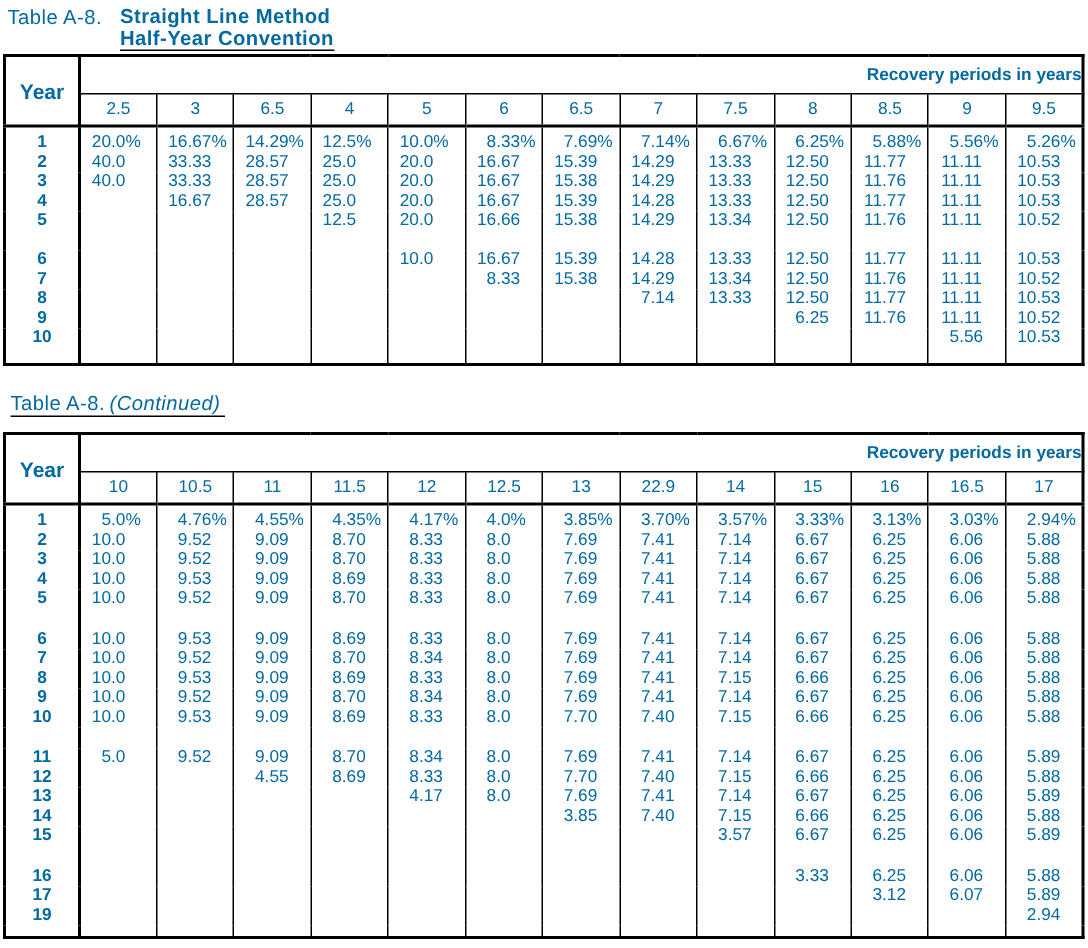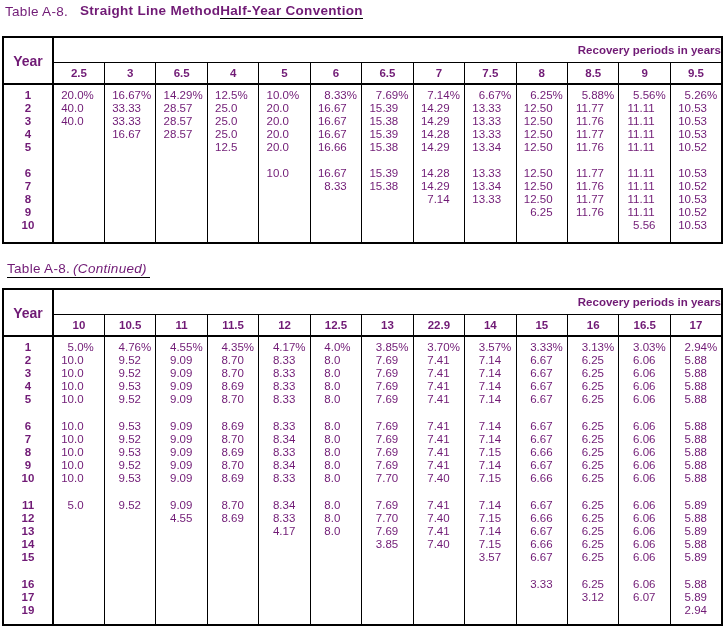--- a/index.html
+++ b/index.html
@@ -1,27 +1,27 @@
 <!DOCTYPE html>
 <html><head>
 <meta charset="utf-8">
 <style>
   * { box-sizing: border-box; }
   html, body { margin: 0; padding: 0; background: #ffffff; }
   .sheet {
     position: relative;
     width: 725px; height: 632px;
-    background: #ffffff; color: #701a75;
+    background: #ffffff; color: #0369a1;
     font-family: "Liberation Sans", sans-serif;
     overflow: hidden;
   }
   
   .title1 { position: absolute; left: 5px; top: 3px; font-size: 13.5px; }
   .title1 .t-label { position: absolute; left: 0; top: 1px; white-space: nowrap; letter-spacing: 0.3px; }
-  .title1 .t-head { position: absolute; left: 75px; top: 0; display: flex; flex-direction: row; align-items: flex-start; }
+  .title1 .t-head { position: absolute; left: 75px; top: 0; display: flex; flex-direction: column; align-items: flex-start; }
   .t-line { display: inline-block; font-weight: bold; white-space: nowrap; line-height: 15px; letter-spacing: 0.3px; }
   .t-line.underlined { border-bottom: 1.4px solid #000; padding-bottom: 0px; }
   .title2 {
     position: absolute; left: 7px; top: 261px;
     font-size: 13.5px; letter-spacing: 0.3px;
     border-bottom: 1.4px solid #000; padding-bottom: 1px; padding-right: 3px;
     white-space: nowrap;
   }
   .title2 .ital { font-style: italic; margin-left: 3px; }
   
@@ -39,21 +39,21 @@
     border-right: 2px solid #000; border-bottom: 2px solid #000;
     font-size: 14px; font-weight: bold; vertical-align: middle;
   }
   th.h-rec {
     border-bottom: 1px solid #000;
     height: 25px; font-size: 11.5px; font-weight: bold;
     text-align: right; vertical-align: middle;
   }
   th.h-per {
     border-left: 1px solid #000; border-bottom: 2px solid #000;
-    height: 22px; font-size: 11.5px; font-weight: bold;
+    height: 22px; font-size: 11.5px; font-weight: normal;
     text-align: center; vertical-align: middle;
   }
   td.y {
     border-right: 2px solid #000;
     font-size: 11.5px; font-weight: bold; text-align: center;
     line-height: 13px; vertical-align: bottom;
   }
   td.v {
     border-left: 1px solid #000;
     font-size: 11.5px; line-height: 13px; vertical-align: bottom;

